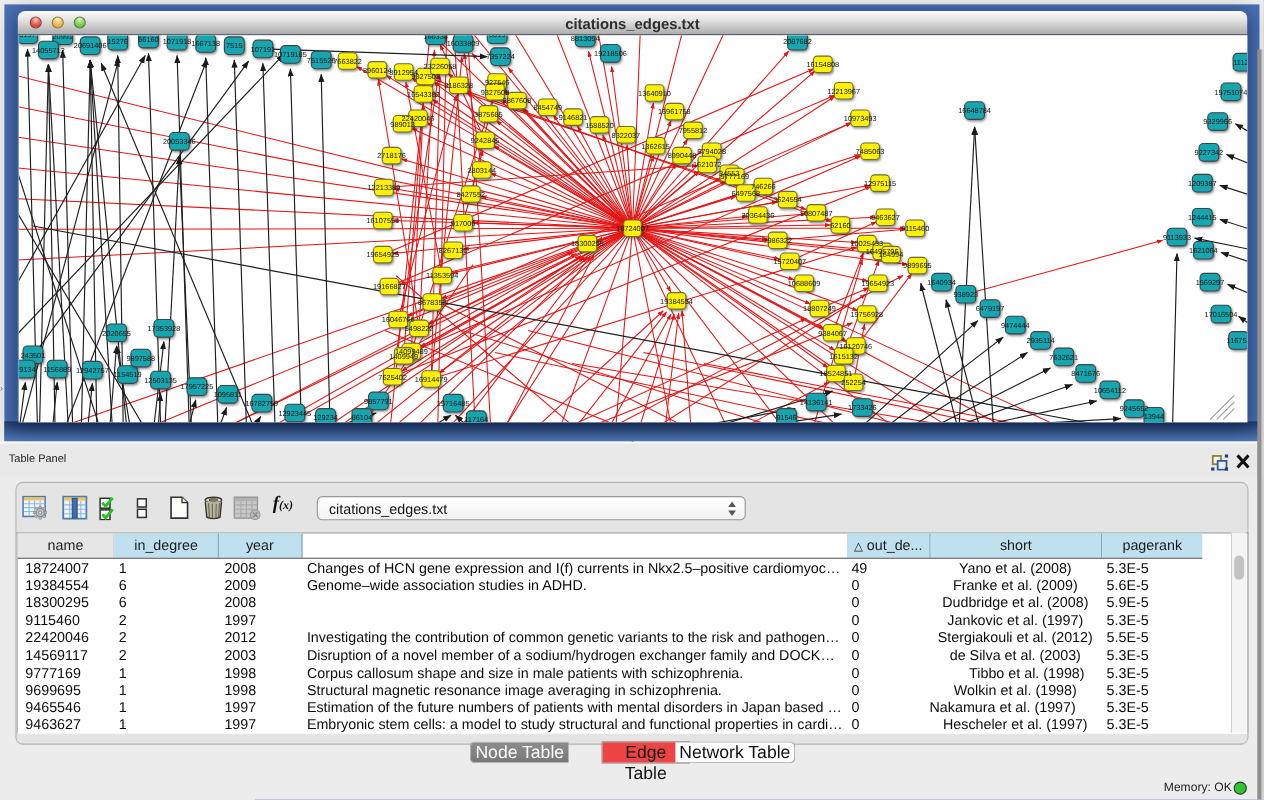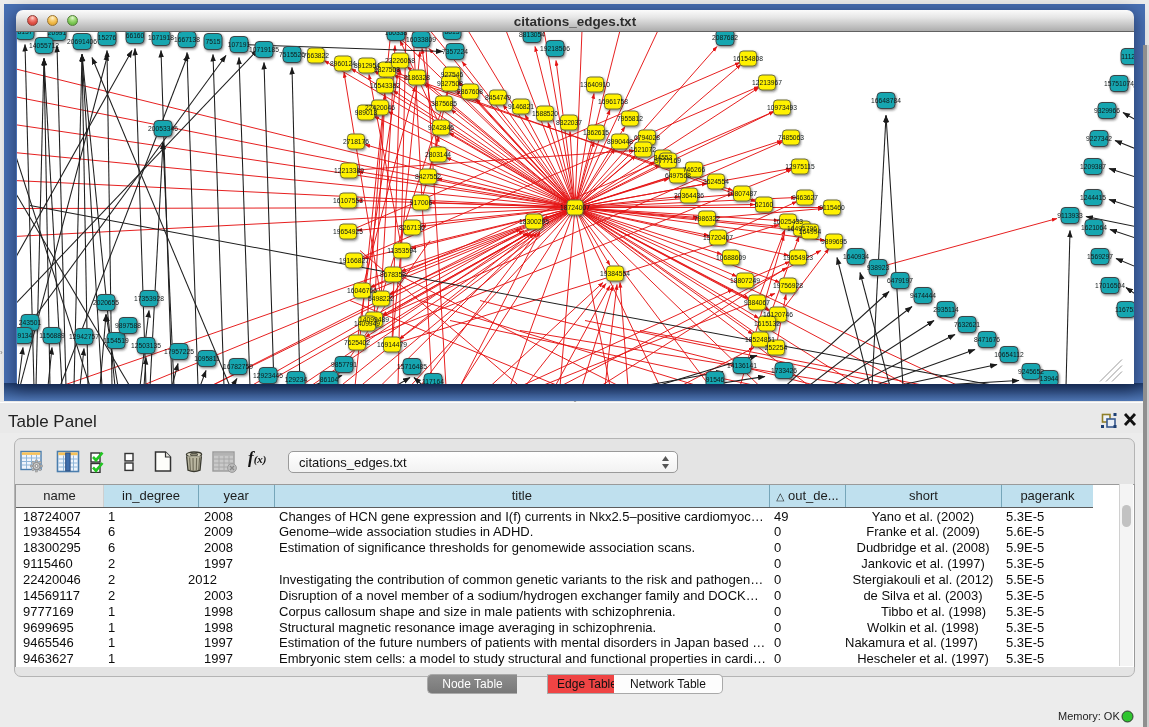--- a/index.html
+++ b/index.html
@@ -9,33 +9,33 @@
 #rstrip1{left:1143px;top:45px;width:3.5px;height:682px;background:#8f8f8f;z-index:60}
 #rstrip2{left:1146.5px;top:45px;width:2.5px;height:682px;background:#cfcfcf;z-index:60}
 
 #win{left:16px;top:10px;width:1118px;height:374px;border-radius:7px 7px 0 0;box-shadow:0 4px 16px 2px rgba(0,5,25,.45);}
 #titlebar{left:0;top:0;width:100%;height:22px;border-radius:7px 7px 0 0;background:linear-gradient(#fbfbfb,#e6e6e6 35%,#bdbdbd 82%,#adadad);border-bottom:1px solid #626262;}
 .tl{width:11.5px;height:11.5px;border-radius:50%;top:4.8px}
 #title{width:100%;text-align:center;top:3.5px;font-size:13.5px;font-weight:bold;color:#2e2e2e;letter-spacing:0;-webkit-text-stroke:0}
 #canvas{left:1px;top:22px;width:1117px;height:352px;background:#fff;overflow:hidden}
 
 #tp-head{left:0;top:402px;width:1149px;height:31px;background:#e9e9e9;border-top:1px solid #fdfdfd}
-#tp-head span{position:absolute;left:8px;top:9px;font-size:17px;color:#222}
+#tp-head span{position:absolute;left:8px;top:9px;font-size:10px;color:#222}
 #panelbox{left:14px;top:438px;width:1121px;height:239px;background:#e4e4e4;border:1px solid #b4b4b4;border-radius:7px}
 #scrollpane{left:15px;top:483.5px;width:1120px;height:183px;background:#fff;border:1px solid #9a9a9a;border-bottom:none}
 .hd{position:absolute;top:0;height:22.5px;background:#bfe0ee;border-right:1px solid #76a6b9;font-size:13px;color:#1c1c1c;text-align:center;line-height:22px}
 .tr{position:absolute;left:0;width:1104px;height:15.85px;font-size:13px;color:#0c0c0c}
 .tr span{position:absolute;top:1px;white-space:nowrap}
 #vsb{left:1119px;top:484px;width:14px;height:182px;background:#f4f4f4;border-left:1px solid #d0d0d0}
 #vsb .thumb{position:absolute;left:2px;top:21px;width:9px;height:22px;background:#c2c2c2;border-radius:5px}
 
 .tbi{position:absolute;top:450px}
 #combo{left:288px;top:450.5px;width:390px;height:22px;background:linear-gradient(#fff,#f2f2f2);border:1px solid #9a9a9a;border-radius:5px;font-size:13px;color:#111;line-height:21px;padding-left:10px}
 
-.seg{position:absolute;top:674px;height:20px;font-size:12px;line-height:19px;text-align:center;border:1px solid #a9a9a9}
+.seg{position:absolute;top:674px;height:20px;font-size:16px;line-height:19px;text-align:center;border:1px solid #a9a9a9}
 
 #mem{left:1058px;top:710px;font-size:11px;color:#222}
 </style></head>
 <body>
 <div class="abs" id="netp">
   <div class="abs" id="netshade"></div>
 </div>
 <div class="abs" id="win">
   <div class="abs" id="titlebar">
     <div class="abs tl" style="left:10.5px;background:radial-gradient(circle at 50% 22%,#ffd5cf 0%,#f2837a 30%,#e05247 60%,#c33a2f);border:1px solid #8e4039"></div>
@@ -658,65 +658,63 @@
 <div class="abs" id="combo">citations_edges.txt
   <svg class="abs" style="right:7px;top:3px" width="9" height="15" viewBox="0 0 9 15">
       <path d="M4.5 1 L8 6 H1 z" fill="#555"></path>
       <path d="M4.5 14 L1 9 H8 z" fill="#555"></path>
     </svg>
 </div>
 <div class="abs" id="scrollpane">
   <div class="hd" style="left:0px;width:88px;background:#e6e6e6;border-right:1px solid #cfcfcf;color:#222">name</div>
   <div class="hd" style="left:88px;width:95px">in_degree</div>
   <div class="hd" style="left:183px;width:75.5px">year</div>
-  <div class="hd" style="left:258.5px;width:495.5px">title</div>
   <div class="hd" style="left:754px;width:76px"><span style="font-size:10.5px">△</span> out_de...</div>
   <div class="hd" style="left:830px;width:156px">short</div>
   <div class="hd" style="left:986px;width:91px;border-right:none">pagerank</div>
   <div class="abs" style="left:0;top:22.5px;width:1077px;height:1px;background:#5c5c5c"></div>
 </div>
 <div class="tr" style="top:507.5px">
 <span style="left:23px">18724007</span>
 <span style="left:108px">1</span>
 <span style="left:204px">2008</span>
 <span style="left:279px;width:487px;overflow:hidden;text-overflow:ellipsis">Changes of HCN gene expression and I(f) currents in Nkx2.5–positive cardiomyocytes</span>
 <span style="left:774px">49</span>
-<span style="left:845px;width:156px;text-align:center">Yano et al. (2002)</span>
+<span style="left:845px;width:156px;text-align:center">Yano et al. (2008)</span>
 <span style="left:1006px">5.3E-5</span>
 </div>
 <div class="tr" style="top:523.4px">
 <span style="left:23px">19384554</span>
 <span style="left:108px">6</span>
 <span style="left:204px">2009</span>
 <span style="left:279px;width:487px;overflow:hidden;text-overflow:ellipsis">Genome–wide association studies in ADHD.</span>
 <span style="left:774px">0</span>
 <span style="left:845px;width:156px;text-align:center">Franke et al. (2009)</span>
 <span style="left:1006px">5.6E-5</span>
 </div>
 <div class="tr" style="top:539.2px">
 <span style="left:23px">18300295</span>
 <span style="left:108px">6</span>
 <span style="left:204px">2008</span>
-<span style="left:279px;width:487px;overflow:hidden;text-overflow:ellipsis">Estimation of significance thresholds for genomewide association scans.</span>
 <span style="left:774px">0</span>
 <span style="left:845px;width:156px;text-align:center">Dudbridge et al. (2008)</span>
 <span style="left:1006px">5.9E-5</span>
 </div>
 <div class="tr" style="top:555.0px">
 <span style="left:23px">9115460</span>
 <span style="left:108px">2</span>
 <span style="left:204px">1997</span>
 <span style="left:774px">0</span>
 <span style="left:845px;width:156px;text-align:center">Jankovic et al. (1997)</span>
 <span style="left:1006px">5.3E-5</span>
 </div>
 <div class="tr" style="top:570.9px">
 <span style="left:23px">22420046</span>
 <span style="left:108px">2</span>
-<span style="left:188px">2012</span>
+<span style="left:204px">2012</span>
 <span style="left:279px;width:487px;overflow:hidden;text-overflow:ellipsis">Investigating the contribution of common genetic variants to the risk and pathogenesis</span>
 <span style="left:774px">0</span>
 <span style="left:845px;width:156px;text-align:center">Stergiakouli et al. (2012)</span>
 <span style="left:1006px">5.5E-5</span>
 </div>
 <div class="tr" style="top:586.8px">
 <span style="left:23px">14569117</span>
 <span style="left:108px">2</span>
 <span style="left:204px">2003</span>
 <span style="left:279px;width:487px;overflow:hidden;text-overflow:ellipsis">Disruption of a novel member of a sodium/hydrogen exchanger family and DOCK180</span>

